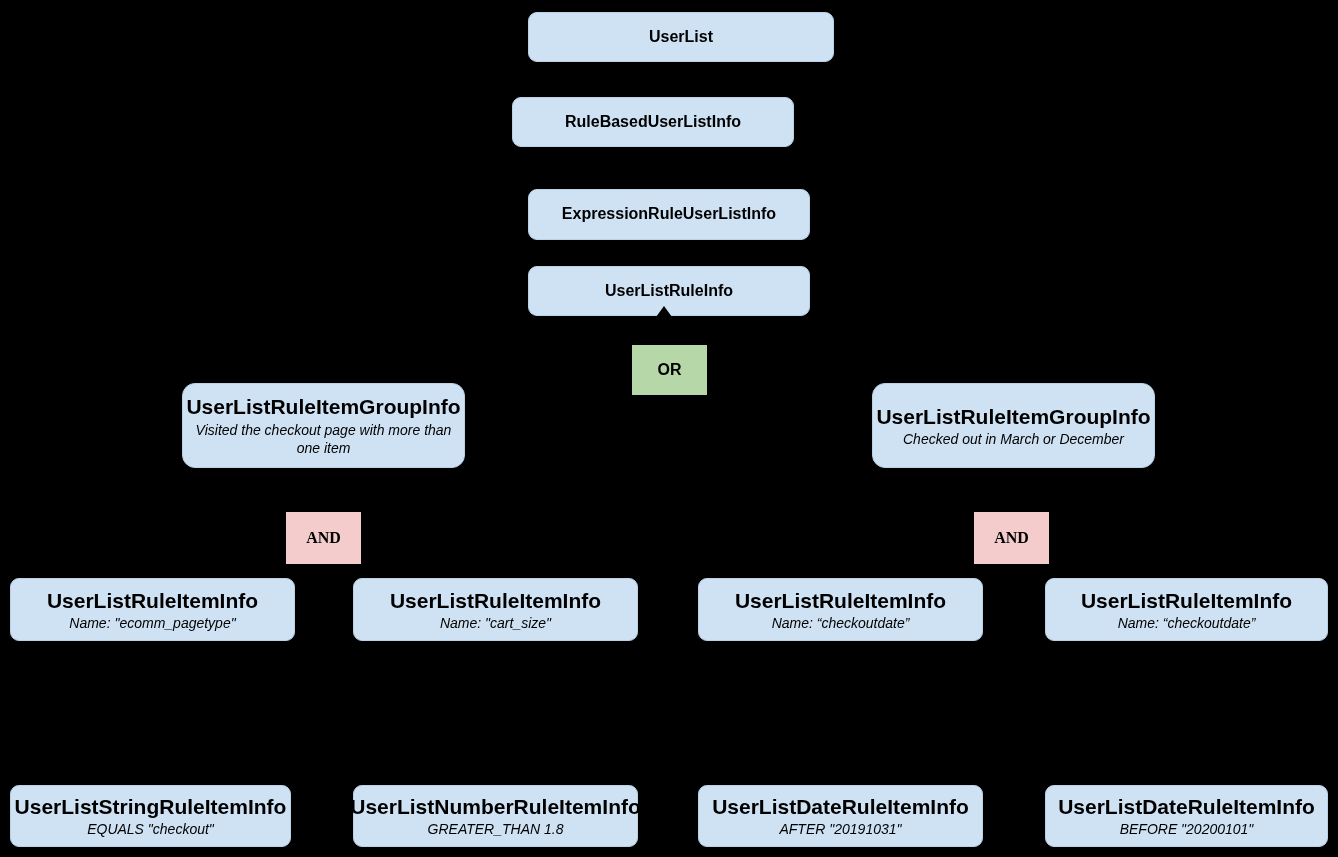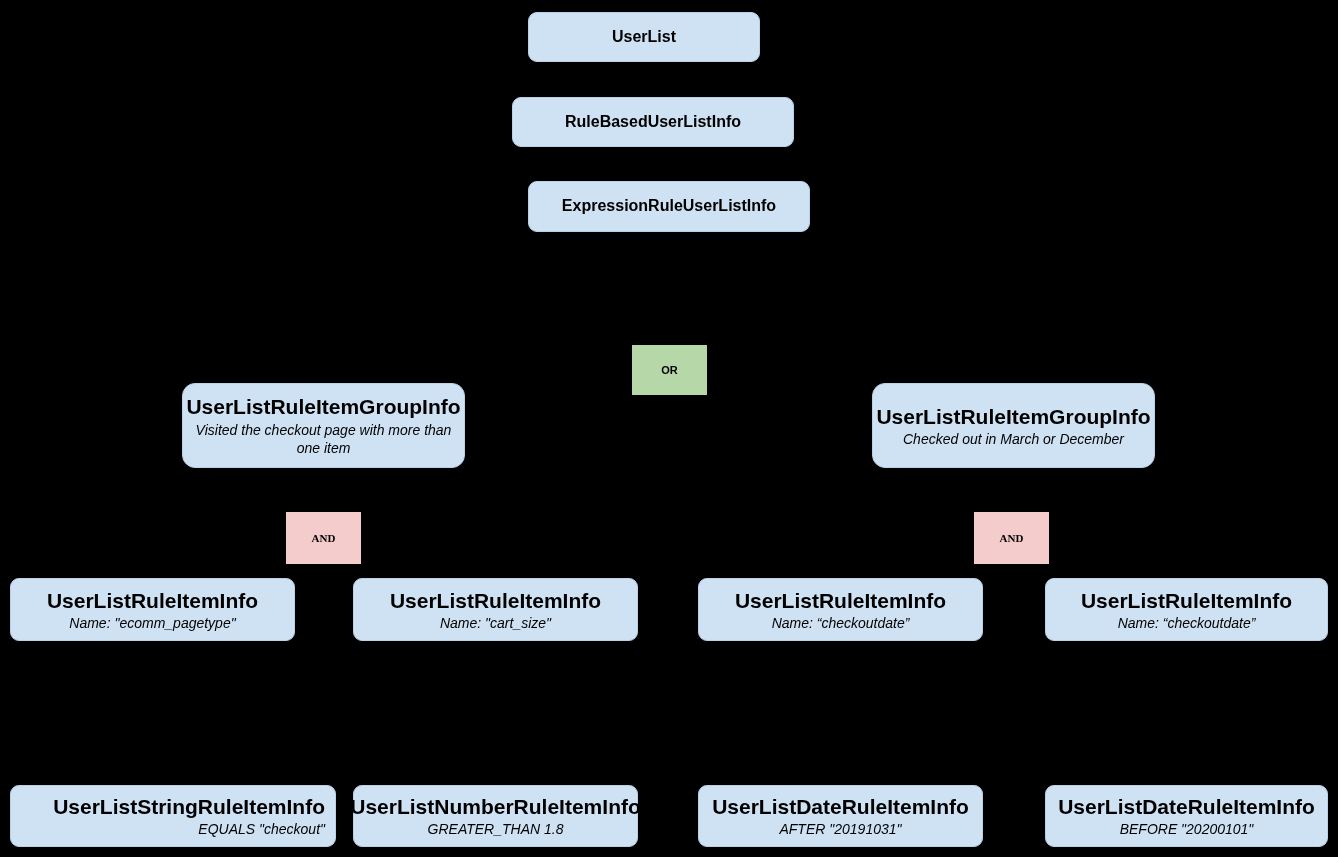--- a/index.html
+++ b/index.html
@@ -42,21 +42,21 @@
     border: 1px solid var(--node-border, #b9d1e6);
     border-radius: 9px;
   }
   .blue.round-lg { border-radius: 13px; }
   .op {
     background: var(--or-fill, #b6d7a8);
     border: 1px solid #000;
     border-radius: 0;
   }
   .op.and { background: var(--and-fill, #f4cccc); font-family: Liberation Serif, serif; }
-  .op .label { font-size: 11px; }
+  .op .label { font-size: 16px; }
   .toprow .label { font-size: 16px; }
   .arrowhead {
     position: absolute;
     width: 0;
     height: 0;
     border-left: 9px solid transparent;
     border-right: 9px solid transparent;
     border-top: 11px solid #000;
   }
   .arrowhead.up {
@@ -64,32 +64,35 @@
     border-bottom: 11px solid #000;
     border-left-width: 8px;
     border-right-width: 8px;
   }
 </style>
 </head>
 <body>
 
 <div class="canvas">
 
-  <div class="node blue toprow" style="left:528px; top:12px; width:232px; height:50px;">
+  <div class="node blue toprow" style="left:528px; top:12px; width:306px; height:50px;">
     <div class="label">UserList</div>
   </div>
 
   <div class="node blue toprow" style="left:512px; top:97px; width:282px; height:50px;">
     <div class="label">RuleBasedUserListInfo</div>
   </div>
 
-  <div class="node blue toprow" style="left:528px; top:181px; width:282px; height:51px;">
+  <div class="node blue toprow" style="left:528px; top:189px; width:282px; height:51px;">
     <div class="label">ExpressionRuleUserListInfo</div>
   </div>
 
+  <div class="node blue toprow" style="left:528px; top:266px; width:282px; height:50px;">
+    <div class="label">UserListRuleInfo</div>
+  </div>
 
   <div class="arrowhead up" style="left:656px; top:306px;"></div>
 
   <div class="node op" style="left:631px; top:344px; width:77px; height:52px;">
     <div class="label">OR</div>
   </div>
 
   <div class="arrowhead" style="left:326px; top:378px; transform:rotate(-30deg);"></div>
   <div class="node blue round-lg" style="left:182px; top:383px; width:283px; height:85px;">
     <div class="label">UserListRuleItemGroupInfo</div>
@@ -123,21 +126,21 @@
   <div class="node blue" style="left:698px; top:578px; width:285px; height:63px;">
     <div class="label">UserListRuleItemInfo</div>
     <div class="note">Name: “checkoutdate”</div>
   </div>
 
   <div class="node blue" style="left:1045px; top:578px; width:283px; height:63px;">
     <div class="label">UserListRuleItemInfo</div>
     <div class="note">Name: “checkoutdate”</div>
   </div>
 
-  <div class="node blue" style="left:10px; top:785px; width:326px; height:62px;align-items:flex-end;">
+  <div class="node blue" style="left:10px; top:785px; width:281px; height:62px;">
     <div class="label">UserListStringRuleItemInfo</div>
     <div class="note">EQUALS "checkout"</div>
   </div>
 
   <div class="node blue" style="left:353px; top:785px; width:285px; height:62px;text-align:center;">
     <div class="label">UserListNumberRuleItemInfo</div>
     <div class="note">GREATER_THAN 1.8</div>
   </div>
 
   <div class="node blue" style="left:698px; top:785px; width:285px; height:62px;">

